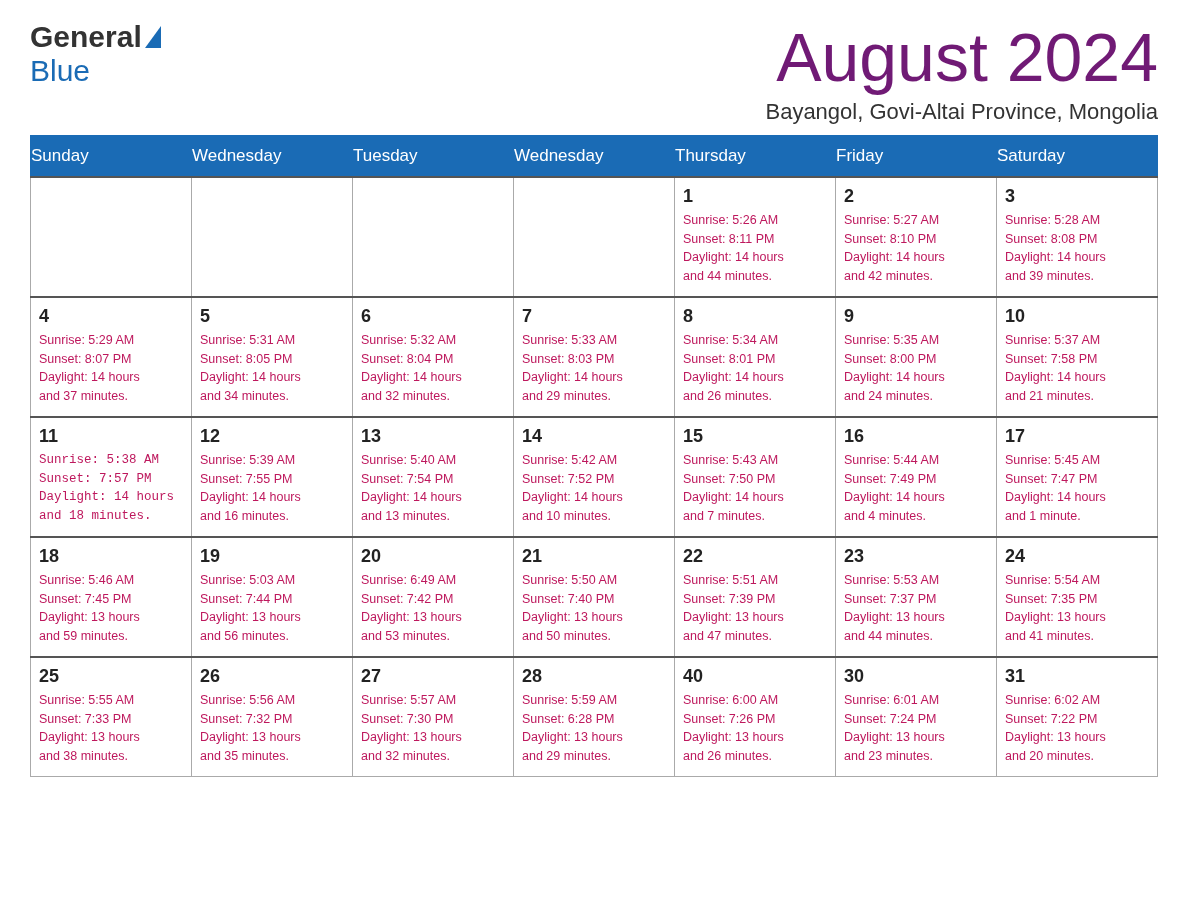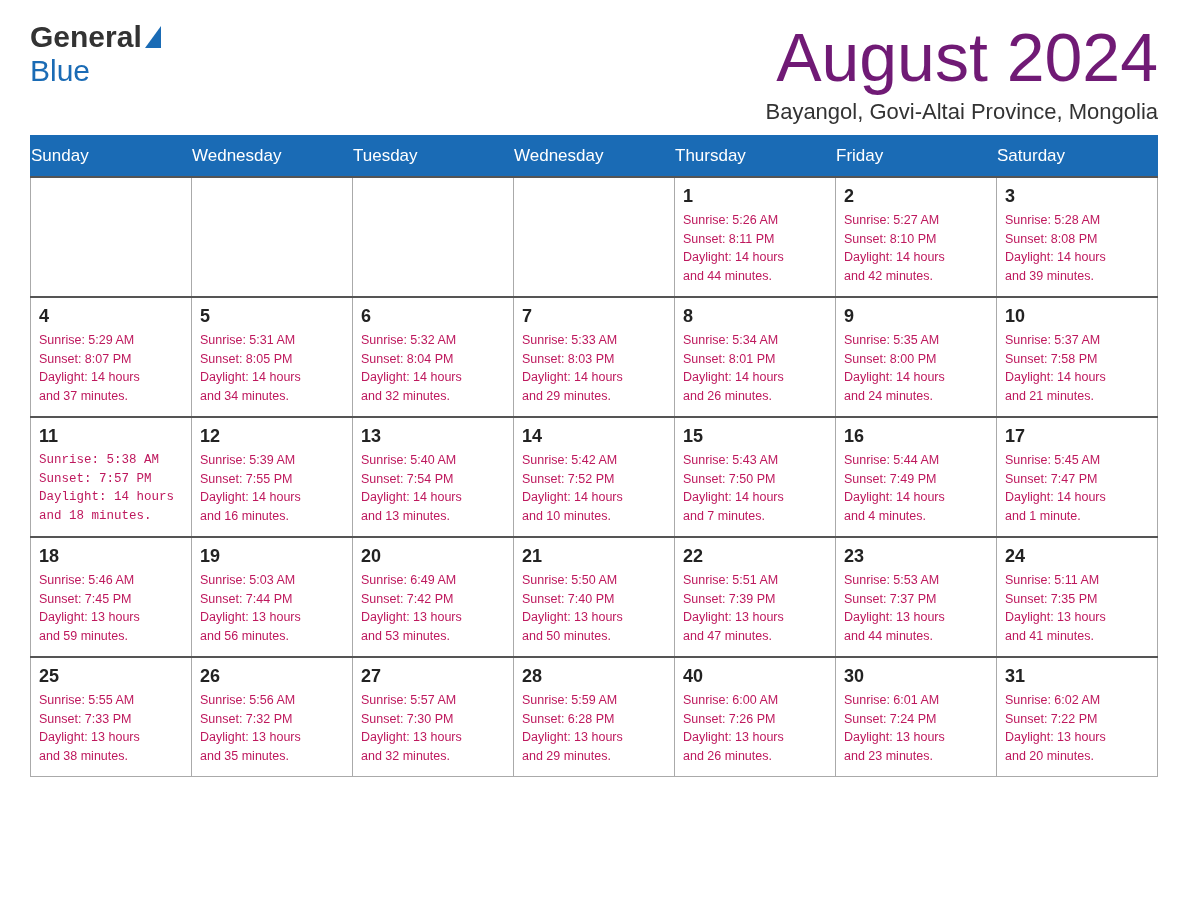--- a/index.html
+++ b/index.html
@@ -303,21 +303,21 @@
         </td>
         <td>
           <span class="day-number">23</span>
           <div class="day-info" style="white-space: pre-line;">Sunrise: 5:53 AM
 Sunset: 7:37 PM
 Daylight: 13 hours
 and 44 minutes.</div>
         </td>
         <td>
           <span class="day-number">24</span>
-          <div class="day-info" style="white-space: pre-line;">Sunrise: 5:11 AM
+          <div class="day-info" style="white-space: pre-line;">Sunrise: 5:54 AM
 Sunset: 7:35 PM
 Daylight: 13 hours
 and 41 minutes.</div>
         </td>
       </tr>
       <tr>
         <td>
           <span class="day-number">25</span>
           <div class="day-info" style="white-space: pre-line;">Sunrise: 5:55 AM
 Sunset: 7:33 PM

